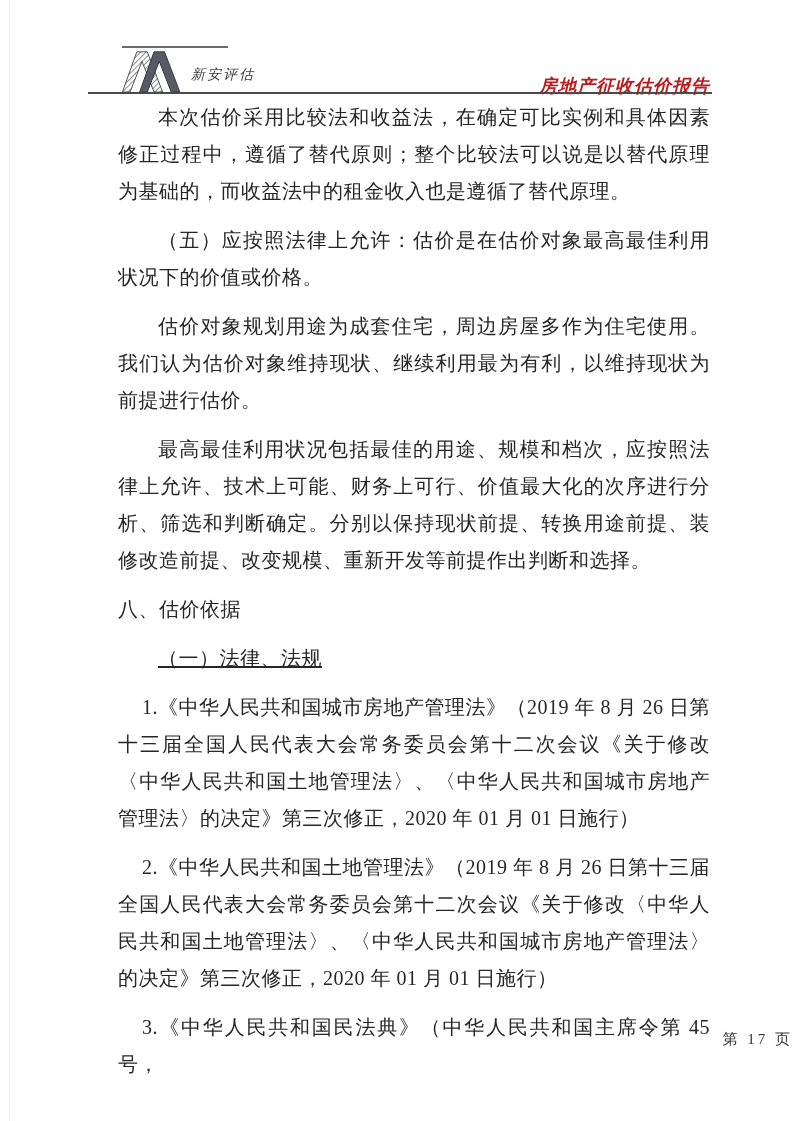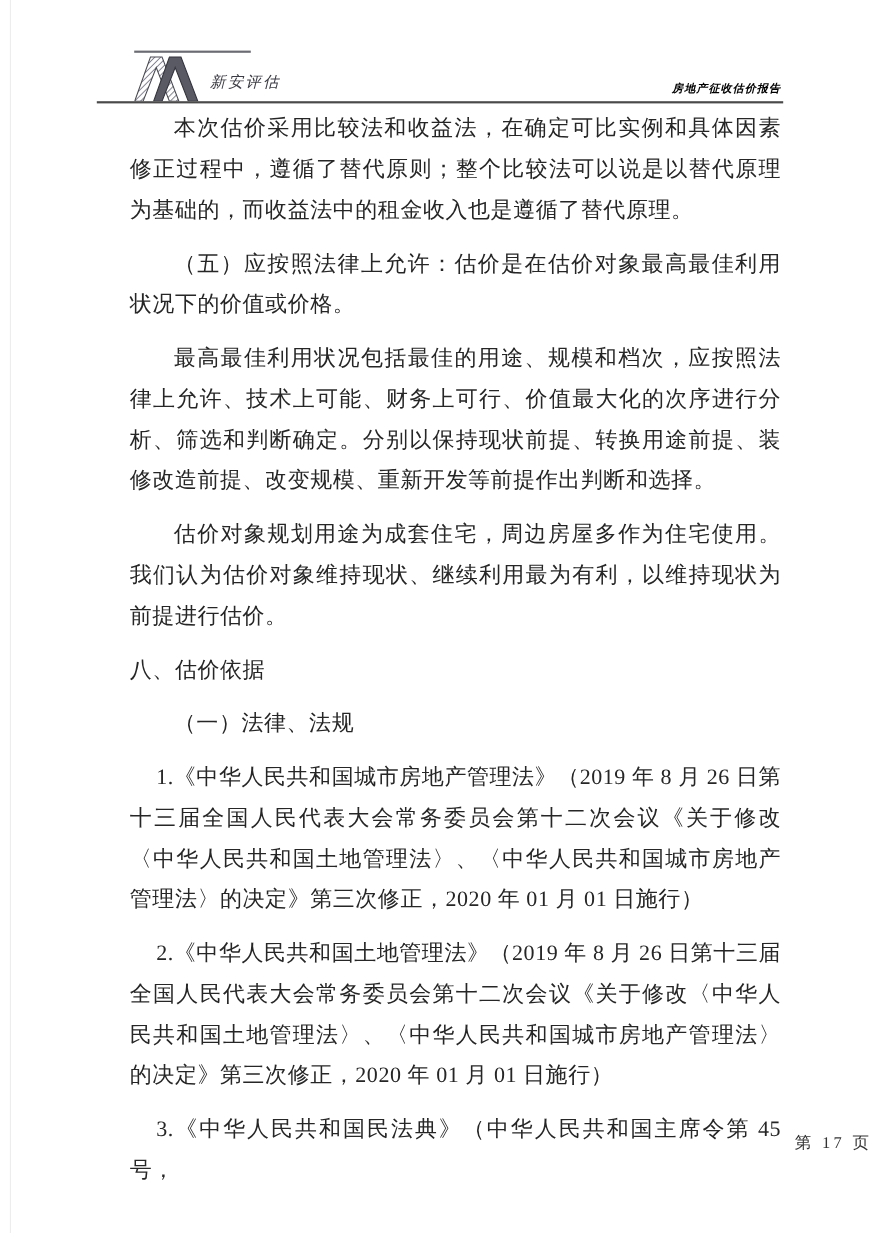--- a/index.html
+++ b/index.html
@@ -29,22 +29,22 @@
     width: 64px; height: 44px;
   }
   .brand {
     position: absolute; left: 191px; top: 66px;
     font-size: 14px; font-style: italic; font-weight: normal;
     color: #3c3c46; letter-spacing: 2px;
     font-family: "Liberation Serif", "DejaVu Serif", serif;
   }
   .doc-title {
     position: absolute; right: 83px; top: 74px;
-    font-size: 10px; font-style: italic; font-weight: bold;
-    color: #000000; letter-spacing: 1px;
+    font-size: 18px; font-style: italic; font-weight: bold;
+    color: #b91c1c; letter-spacing: 1px;
     font-family: "Liberation Serif", "DejaVu Serif", serif;
   }
   .header-rule {
     position: absolute; left: 88px; top: 92px;
     width: 624px; height: 2px; background: #4a4a4a;
   }
 
   
   main.content {
     position: absolute; left: 118px; right: 83px; top: 99px;
@@ -53,21 +53,21 @@
     margin: 0 0 12px 0;
     font-size: 20px;
     line-height: 37px;
     font-weight: normal;
     text-align: justify;
     text-justify: inter-ideograph;
     word-break: break-all;
     letter-spacing: 0.5px;
   }
   p.body-p  { text-indent: 2em; }
-  p.sub-p   { text-indent: 2em; }
+  p.sub-p   { text-indent: 2em; text-decoration: underline; }
   p.item-p  { text-indent: 1.2em; }
   h2.section-h { text-indent: 0; font-weight: bold; font-size: 20px; }
 
   
   .footer {
     position: absolute; left: 0; right: 0; top: 1030px;
     text-align: right;
     font-size: 15px; color: #333333; letter-spacing: 3px;
   }
 </style>
@@ -97,22 +97,22 @@
     </div>
 
     <span class="brand">新安评估</span>
     <span class="doc-title">房地产征收估价报告</span>
     <div class="header-rule"></div>
   </header>
 
   <main class="content">
     <p class="body-p">本次估价采用比较法和收益法，在确定可比实例和具体因素修正过程中，遵循了替代原则；整个比较法可以说是以替代原理为基础的，而收益法中的租金收入也是遵循了替代原理。</p>
     <p class="body-p">（五）应按照法律上允许：估价是在估价对象最高最佳利用状况下的价值或价格。</p>
+    <p class="body-p">估价对象规划用途为成套住宅，周边房屋多作为住宅使用。我们认为估价对象维持现状、继续利用最为有利，以维持现状为前提进行估价。</p>
     <p class="body-p">最高最佳利用状况包括最佳的用途、规模和档次，应按照法律上允许、技术上可能、财务上可行、价值最大化的次序进行分析、筛选和判断确定。分别以保持现状前提、转换用途前提、装修改造前提、改变规模、重新开发等前提作出判断和选择。</p>
-    <p class="body-p">估价对象规划用途为成套住宅，周边房屋多作为住宅使用。我们认为估价对象维持现状、继续利用最为有利，以维持现状为前提进行估价。</p>
     <h2 class="section-h">八、估价依据</h2>
     <p class="sub-p">（一）法律、法规</p>
     <p class="item-p">1.《中华人民共和国城市房地产管理法》（2019 年 8 月 26 日第十三届全国人民代表大会常务委员会第十二次会议《关于修改〈中华人民共和国土地管理法〉、〈中华人民共和国城市房地产管理法〉的决定》第三次修正，2020 年 01 月 01 日施行）</p>
     <p class="item-p">2.《中华人民共和国土地管理法》（2019 年 8 月 26 日第十三届全国人民代表大会常务委员会第十二次会议《关于修改〈中华人民共和国土地管理法〉、〈中华人民共和国城市房地产管理法〉的决定》第三次修正，2020 年 01 月 01 日施行）</p>
     <p class="item-p">3.《中华人民共和国民法典》（中华人民共和国主席令第 45 号，</p>
   </main>
 
   <div class="footer">
     <span>第 17 页</span>
   </div>

